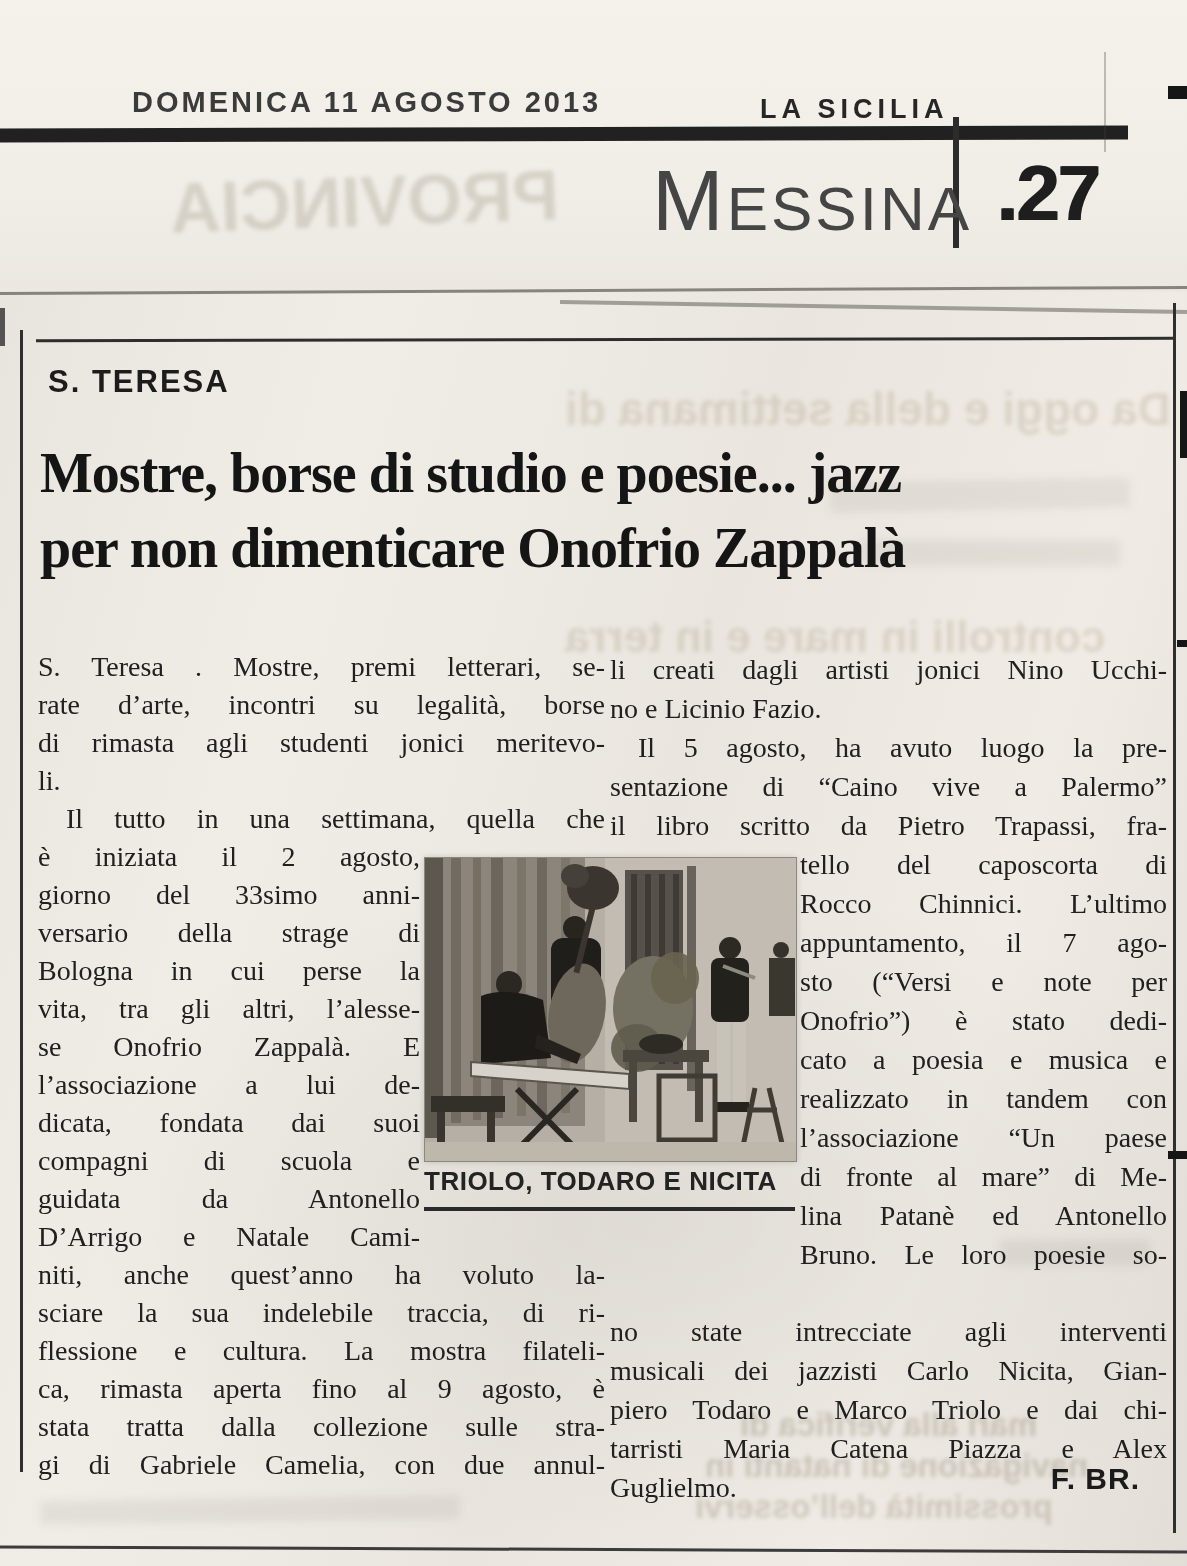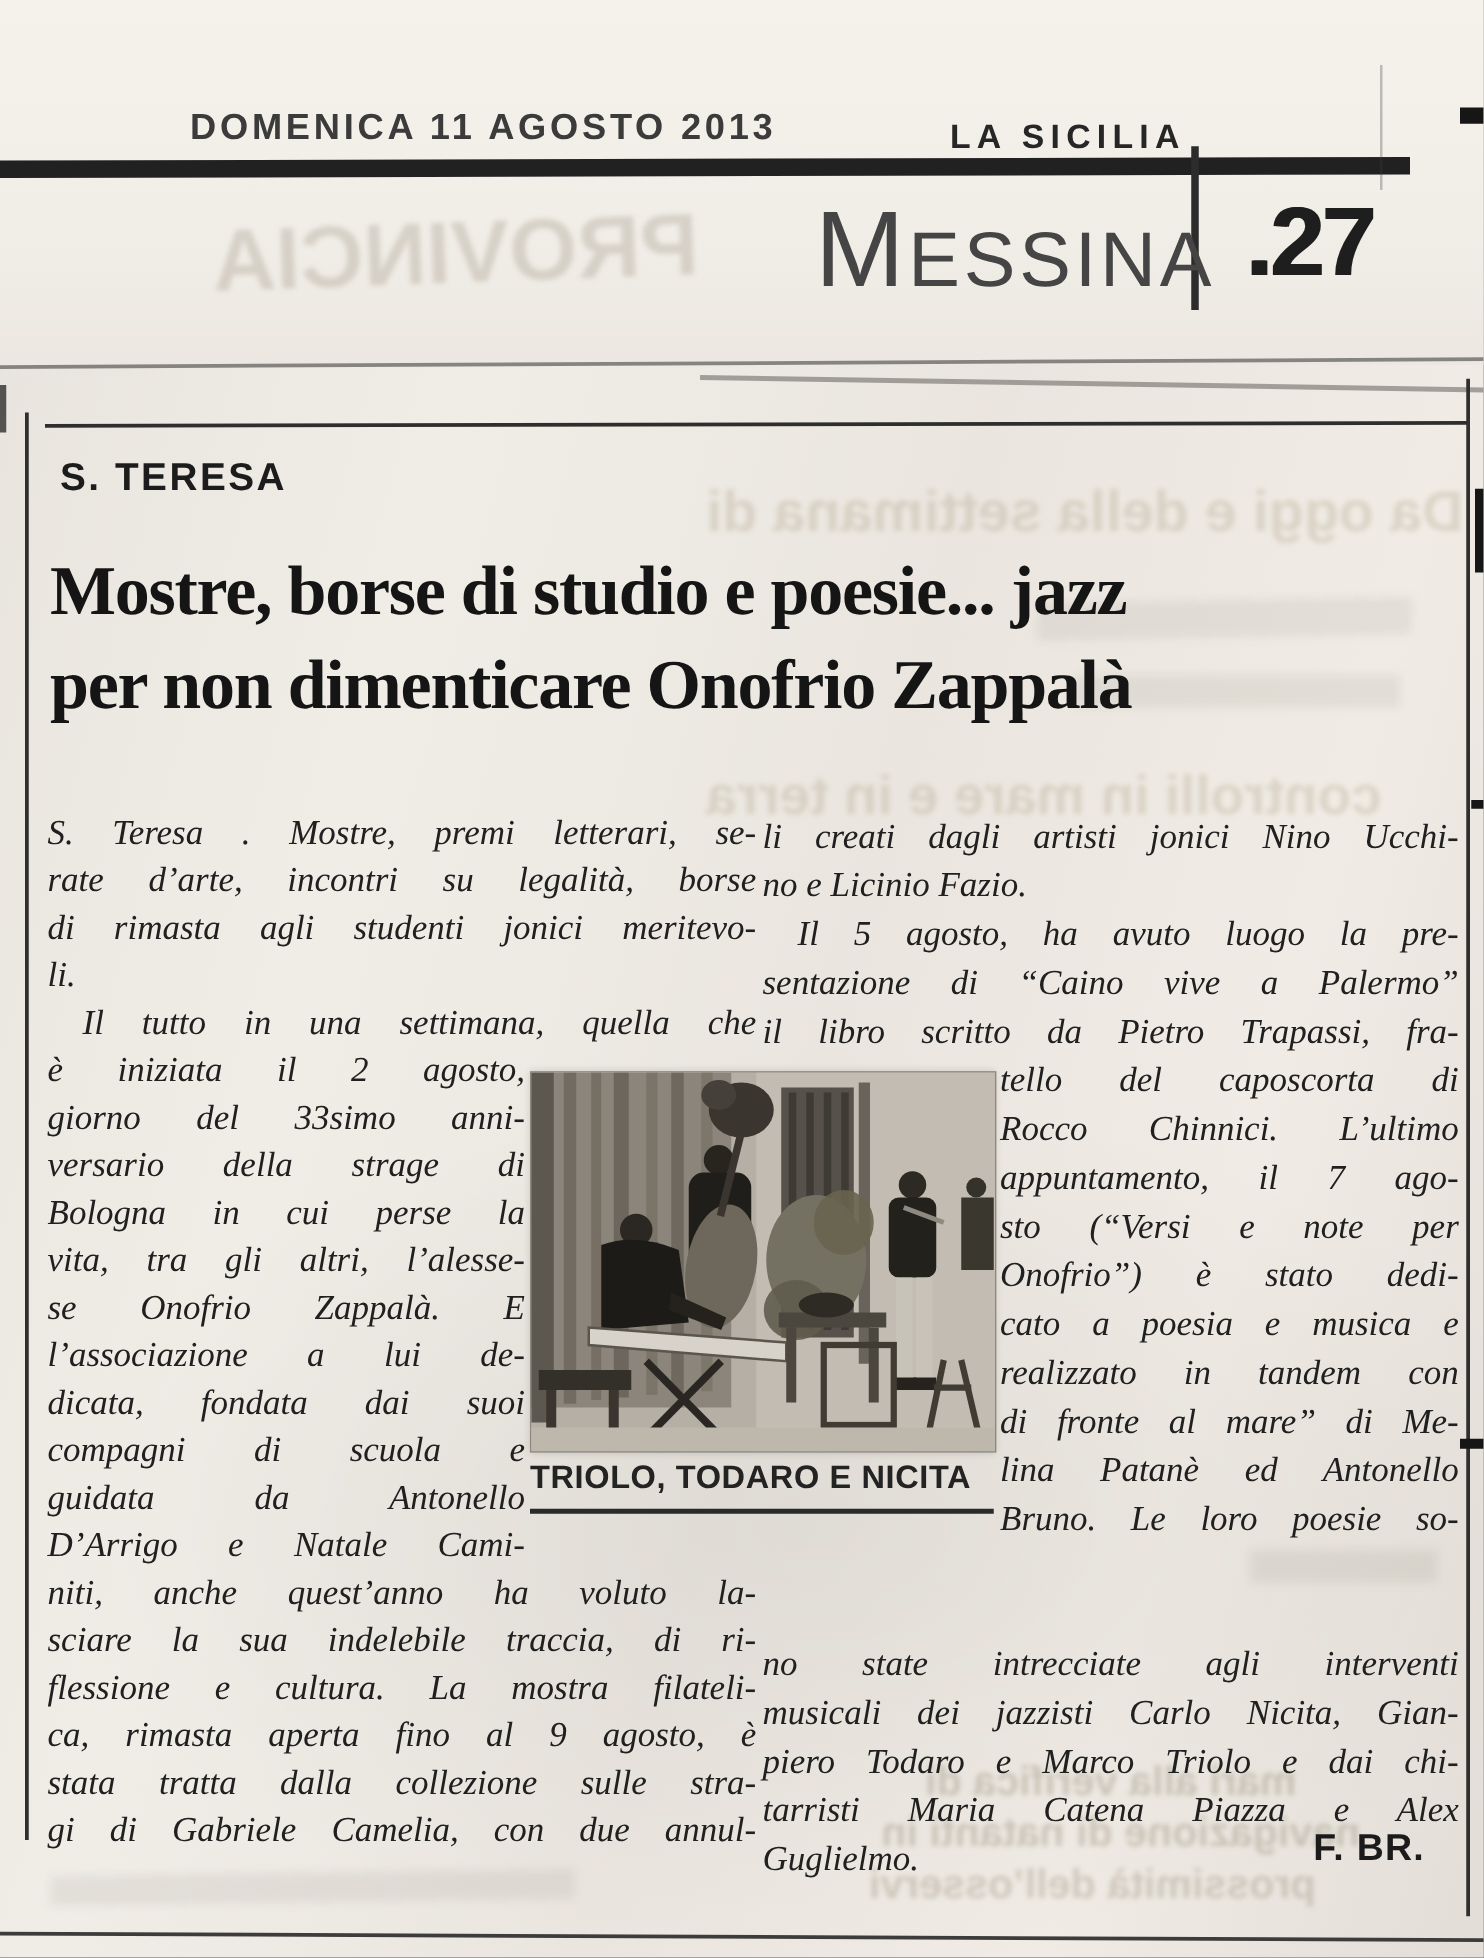--- a/index.html
+++ b/index.html
@@ -11,21 +11,21 @@
       linear-gradient(105deg,#e7e3dc 0%,#f0ede7 28%,#eae6df 55%,#f0ece5 78%,#e2ded7 100%);
     font-family:"Liberation Serif","DejaVu Serif",serif;
     color:#1f1f1f;
   }
   .abs{position:absolute;}
 
   
   .header-strip{left:0;top:0;width:1187px;height:292px;
     background:linear-gradient(180deg,#f5f2ec 0%,#f1eee8 60%,#ece8e1 100%);}
   .dateline{left:132px;top:86px;font-family:"Liberation Sans",sans-serif;
-    font-weight:700;font-size:29px;letter-spacing:3px;color:#3b3b3b;white-space:nowrap;margin-left:20px;}
+    font-weight:700;font-size:29px;letter-spacing:3px;color:#3b3b3b;white-space:nowrap;}
   .masthead{left:760px;top:94px;font-family:"Liberation Sans",sans-serif;
     font-weight:700;font-size:27px;letter-spacing:5px;color:#262626;white-space:nowrap;text-align:right;}
   .thick-rule{left:0;top:127px;width:1128px;height:14px;background:#212121;transform:rotate(-0.15deg);}
   .divider-bar{left:953px;top:117px;width:6px;height:131px;background:#2c2c2c;}
   .section-title{left:652px;top:152px;white-space:nowrap;color:#454545;
     font-family:"Liberation Sans",sans-serif;letter-spacing:3px;}
   .section-title .m-init{font-size:86px;line-height:96px;}
   .section-title .m-rest{font-size:62px;line-height:96px;}
   .page-number{left:996px;top:148px;font-family:"Liberation Sans",sans-serif;
     font-weight:700;font-size:78px;letter-spacing:-2px;color:#1e1e1e;
@@ -49,21 +49,21 @@
   .mark-l1{left:0px;top:308px;width:5px;height:38px;opacity:.7;}
 
   
   .kicker{left:48px;top:364px;font-family:"Liberation Sans",sans-serif;
     font-weight:700;font-size:31px;letter-spacing:2px;color:#1c1c1c;white-space:nowrap;}
   .headline{left:40px;top:436px;width:1135px;font-weight:700;font-size:56px;
     line-height:75px;letter-spacing:-1px;color:#151515;white-space:nowrap;}
 
   .bodycol{font-size:28px;line-height:38px;color:#202020;}
   .col2line{line-height:39px;}
-  .tline{text-align:justify;text-align-last:justify;font-style:italic;}
+  .tline{text-align:justify;text-align-last:justify;}
   .tline.last{text-align-last:left;}
   .tline.ind{text-indent:28px;}
 
   .c1top{left:38px;top:648px;width:567px;}
   .c1narrow{left:38px;top:838px;width:382px;}
   .c1bottom{left:38px;top:1256px;width:567px;}
   .c2top{left:610px;top:650px;width:557px;}
   .c2narrow{left:800px;top:845px;width:367px;}
   .c2bottom{left:610px;top:1312px;width:557px;}
 
@@ -175,20 +175,21 @@
       <div class="tline">il libro scritto da Pietro Trapassi, fra-</div>
     </div>
   <div class="abs bodycol col2line c2narrow">
       <div class="tline">tello del caposcorta di</div>
       <div class="tline">Rocco Chinnici. L’ultimo</div>
       <div class="tline">appuntamento, il 7 ago-</div>
       <div class="tline">sto (“Versi e note per</div>
       <div class="tline">Onofrio”) è stato dedi-</div>
       <div class="tline">cato a poesia e musica e</div>
       <div class="tline">realizzato in tandem con</div>
+      <div class="tline">l’associazione “Un paese</div>
       <div class="tline">di fronte al mare” di Me-</div>
       <div class="tline">lina Patanè ed Antonello</div>
       <div class="tline">Bruno. Le loro poesie so-</div>
     </div>
   <div class="abs bodycol col2line c2bottom">
       <div class="tline">no state intrecciate agli interventi</div>
       <div class="tline">musicali dei jazzisti Carlo Nicita, Gian-</div>
       <div class="tline">piero Todaro e Marco Triolo e dai chi-</div>
       <div class="tline">tarristi Maria Catena Piazza e Alex</div>
       <div class="tline last">Guglielmo.</div>

